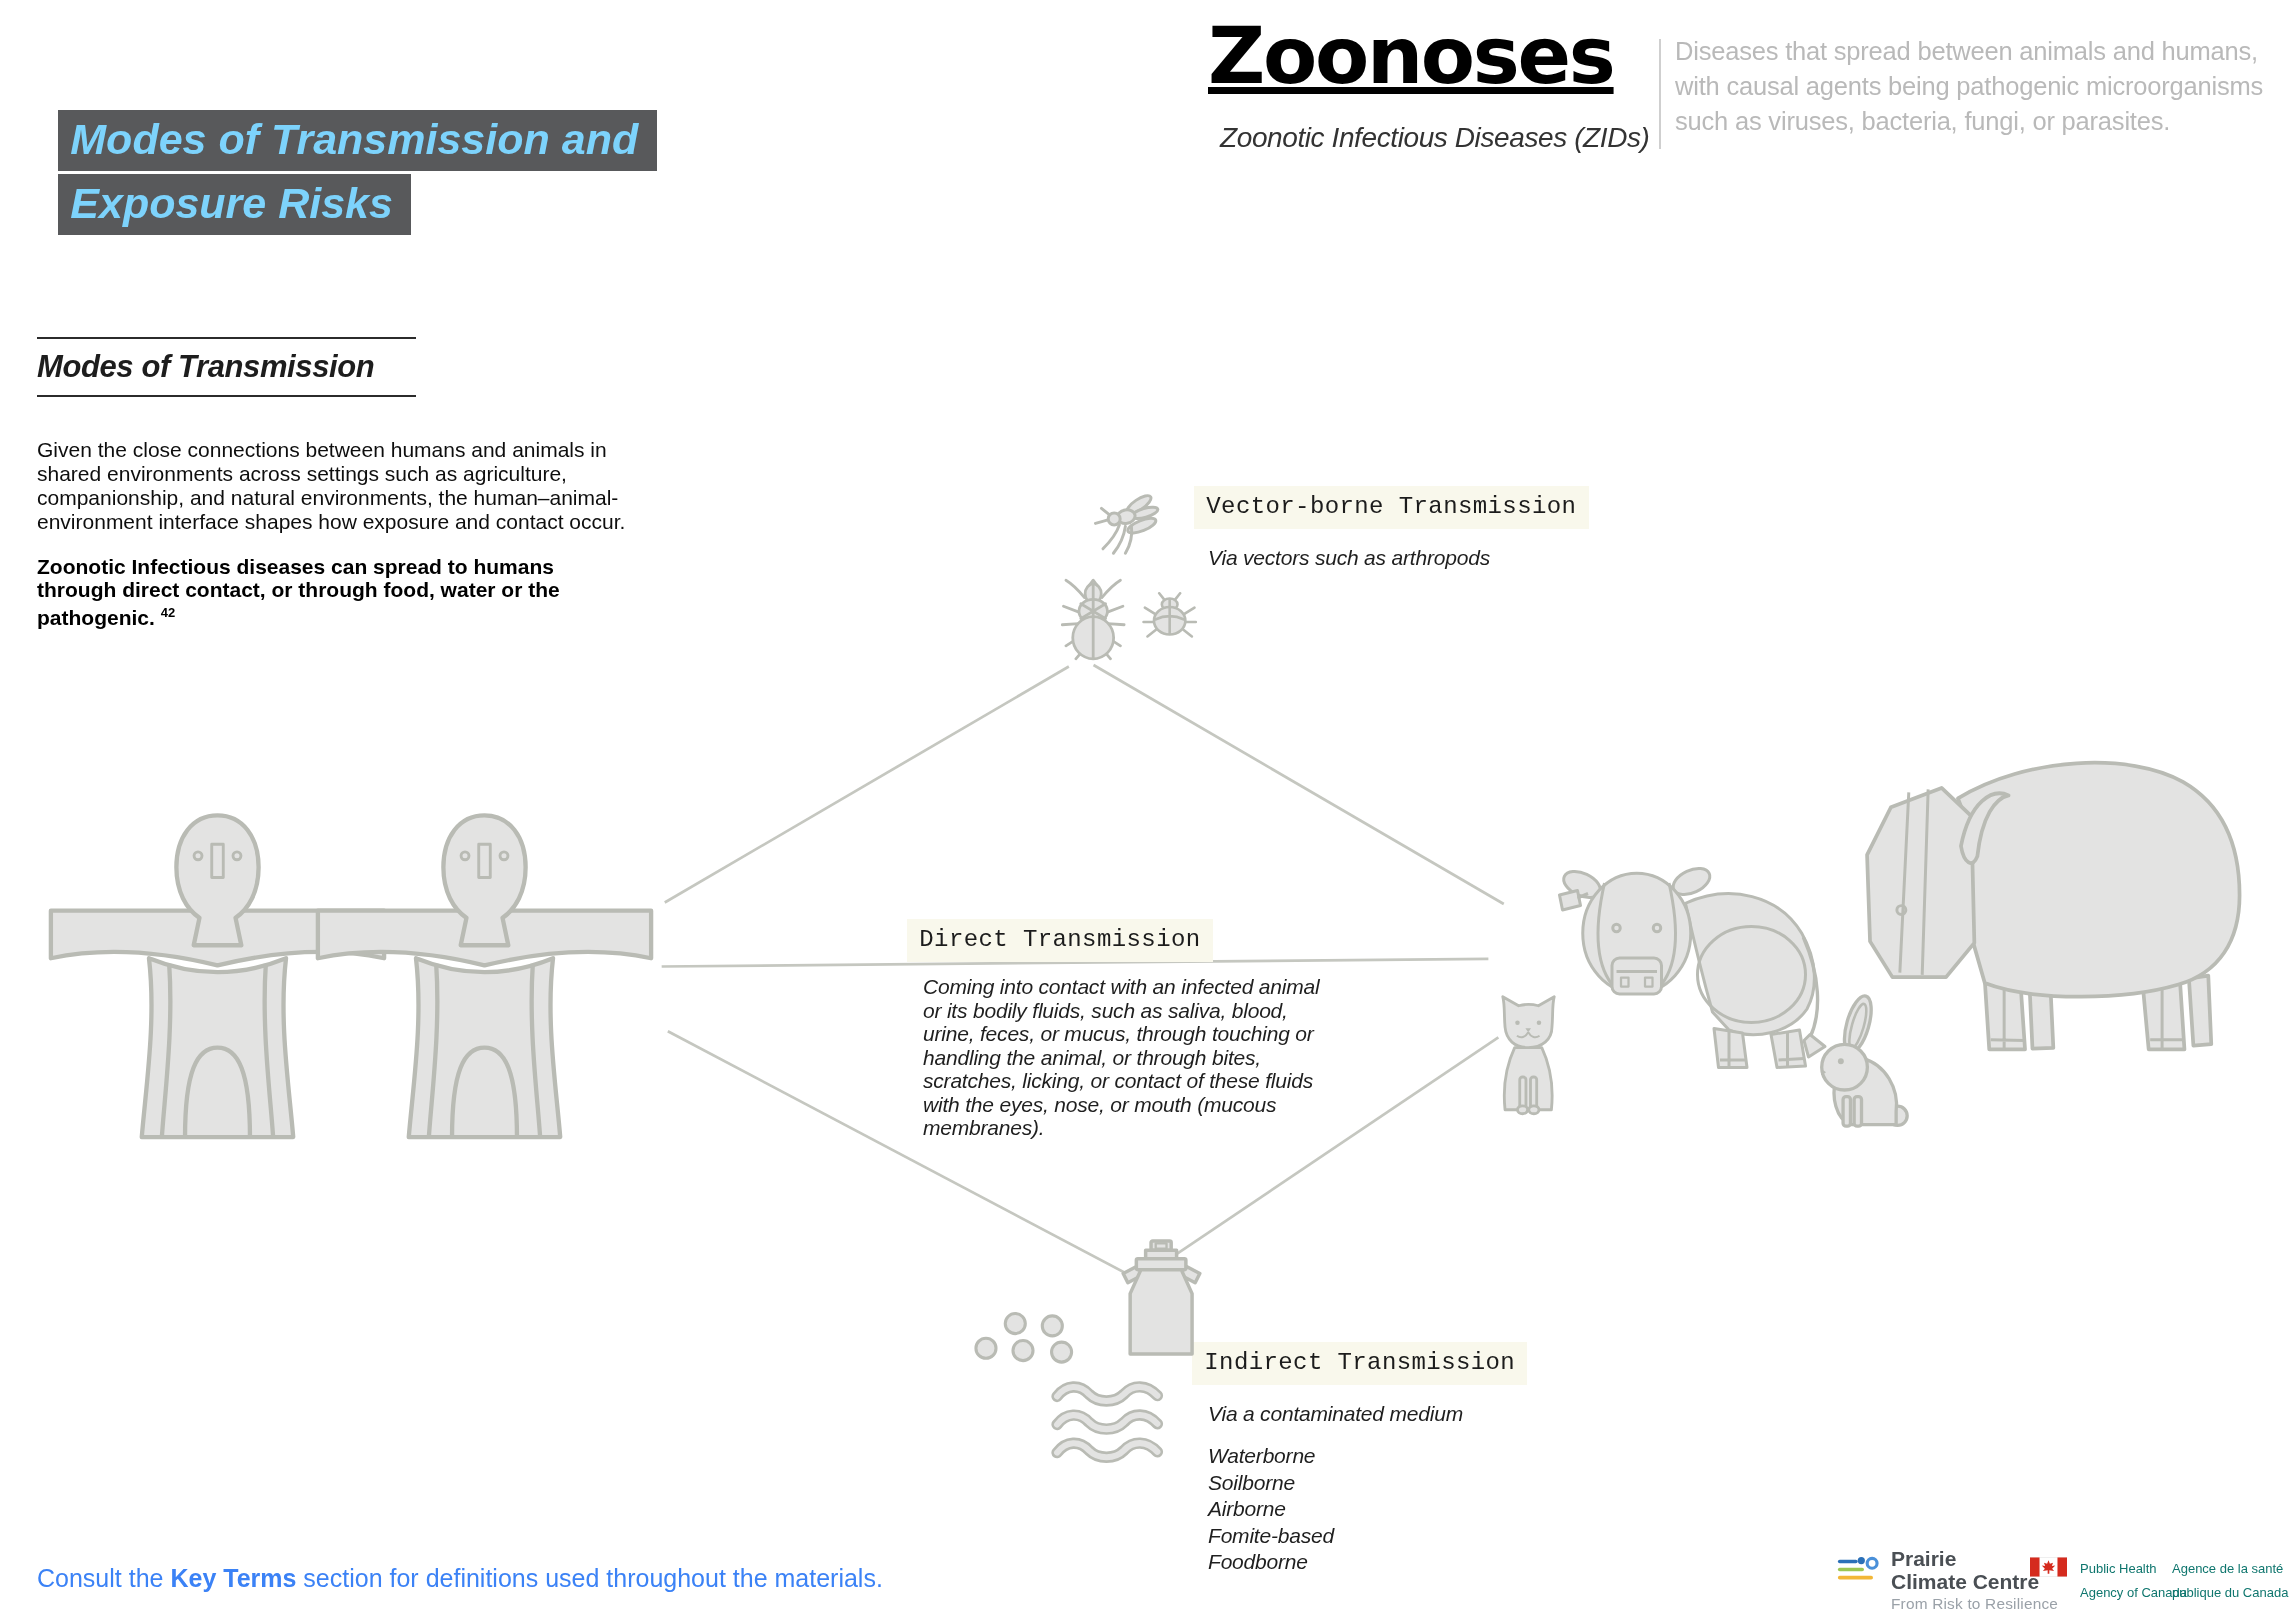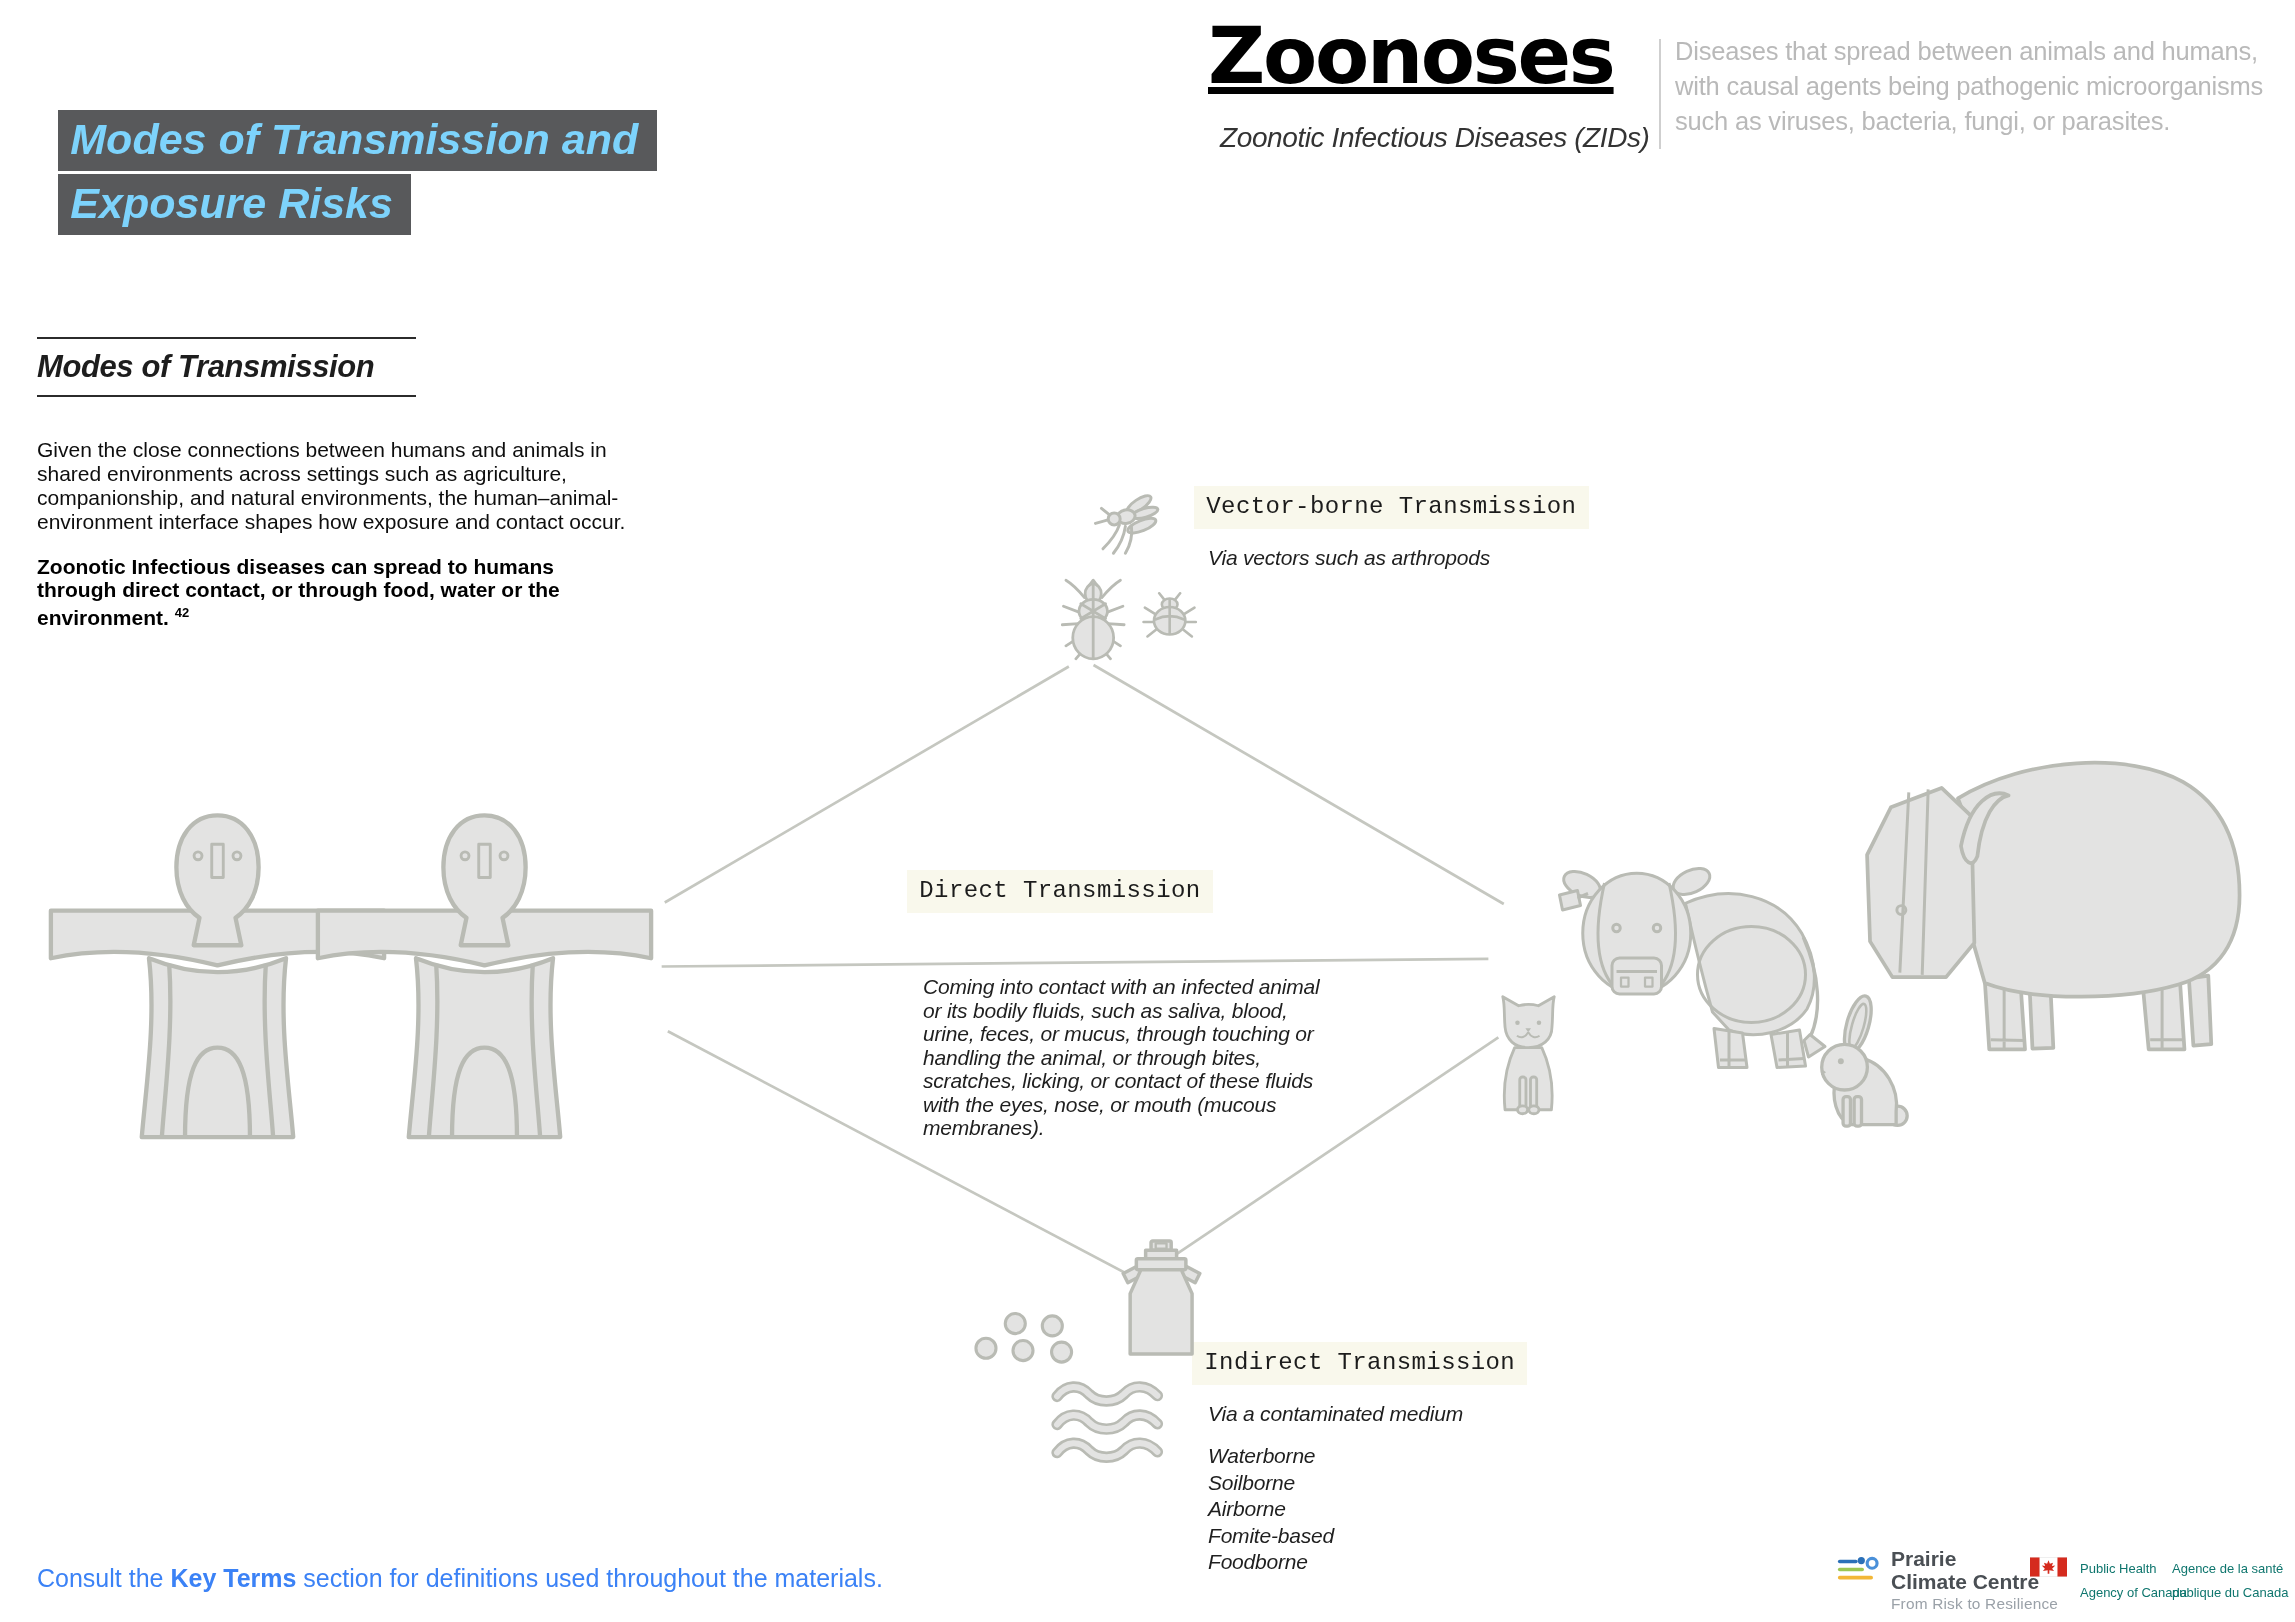--- a/index.html
+++ b/index.html
@@ -241,28 +241,28 @@
 <div class="brand-title">Zoonoses</div>
 <div class="brand-subtitle">Zoonotic Infectious Diseases (ZIDs)</div>
 <div class="header-divider"></div>
 <div class="brand-definition">Diseases that spread between animals and humans, with causal agents being pathogenic microorganisms such as viruses, bacteria, fungi, or parasites.</div>
 
 <div class="intro-rule" style="top:337px"></div>
 <div class="intro-heading">Modes of Transmission</div>
 <div class="intro-rule" style="top:395px"></div>
 <div class="intro-paragraph">Given the close connections between humans and animals in shared environments across settings such as agriculture, companionship, and natural environments, the human–animal-environment interface shapes how exposure and contact occur.</div>
 <div class="intro-emphasis">
-  <span>Zoonotic Infectious diseases can spread to humans through direct contact, or through food, water or the environment.</span>
+  <span>Zoonotic Infectious diseases can spread to humans through direct contact, or through food, water or the pathogenic.</span>
   <span class="sup">42</span>
 </div>
 
 <div class="tag" style="left:1194px; top:486px">Vector-borne Transmission</div>
 <div class="desc" style="left:1208px; top:546px; width:401px">Via vectors such as arthropods</div>
 
-<div class="tag" style="left:907px; top:870px">Direct Transmission</div>
+<div class="tag" style="left:907px; top:919px">Direct Transmission</div>
 <div class="desc" style="left:923px; top:975px; width:401px">Coming into contact with an infected animal or its bodily fluids, such as saliva, blood, urine, feces, or mucus, through touching or handling the animal, or through bites, scratches, licking, or contact of these fluids with the eyes, nose, or mouth (mucous membranes).</div>
 
 <div class="tag" style="left:1192px; top:1342px">Indirect Transmission</div>
 <div class="desc" style="left:1208px; top:1402px; width:370px">Via a contaminated medium</div>
 <ul class="desc desc-list" style="left:1208px; top:1444px; width:324px">
   <li>Waterborne</li>
   <li>Soilborne</li>
   <li>Airborne</li>
   <li>Fomite-based</li>
   <li>Foodborne</li>

